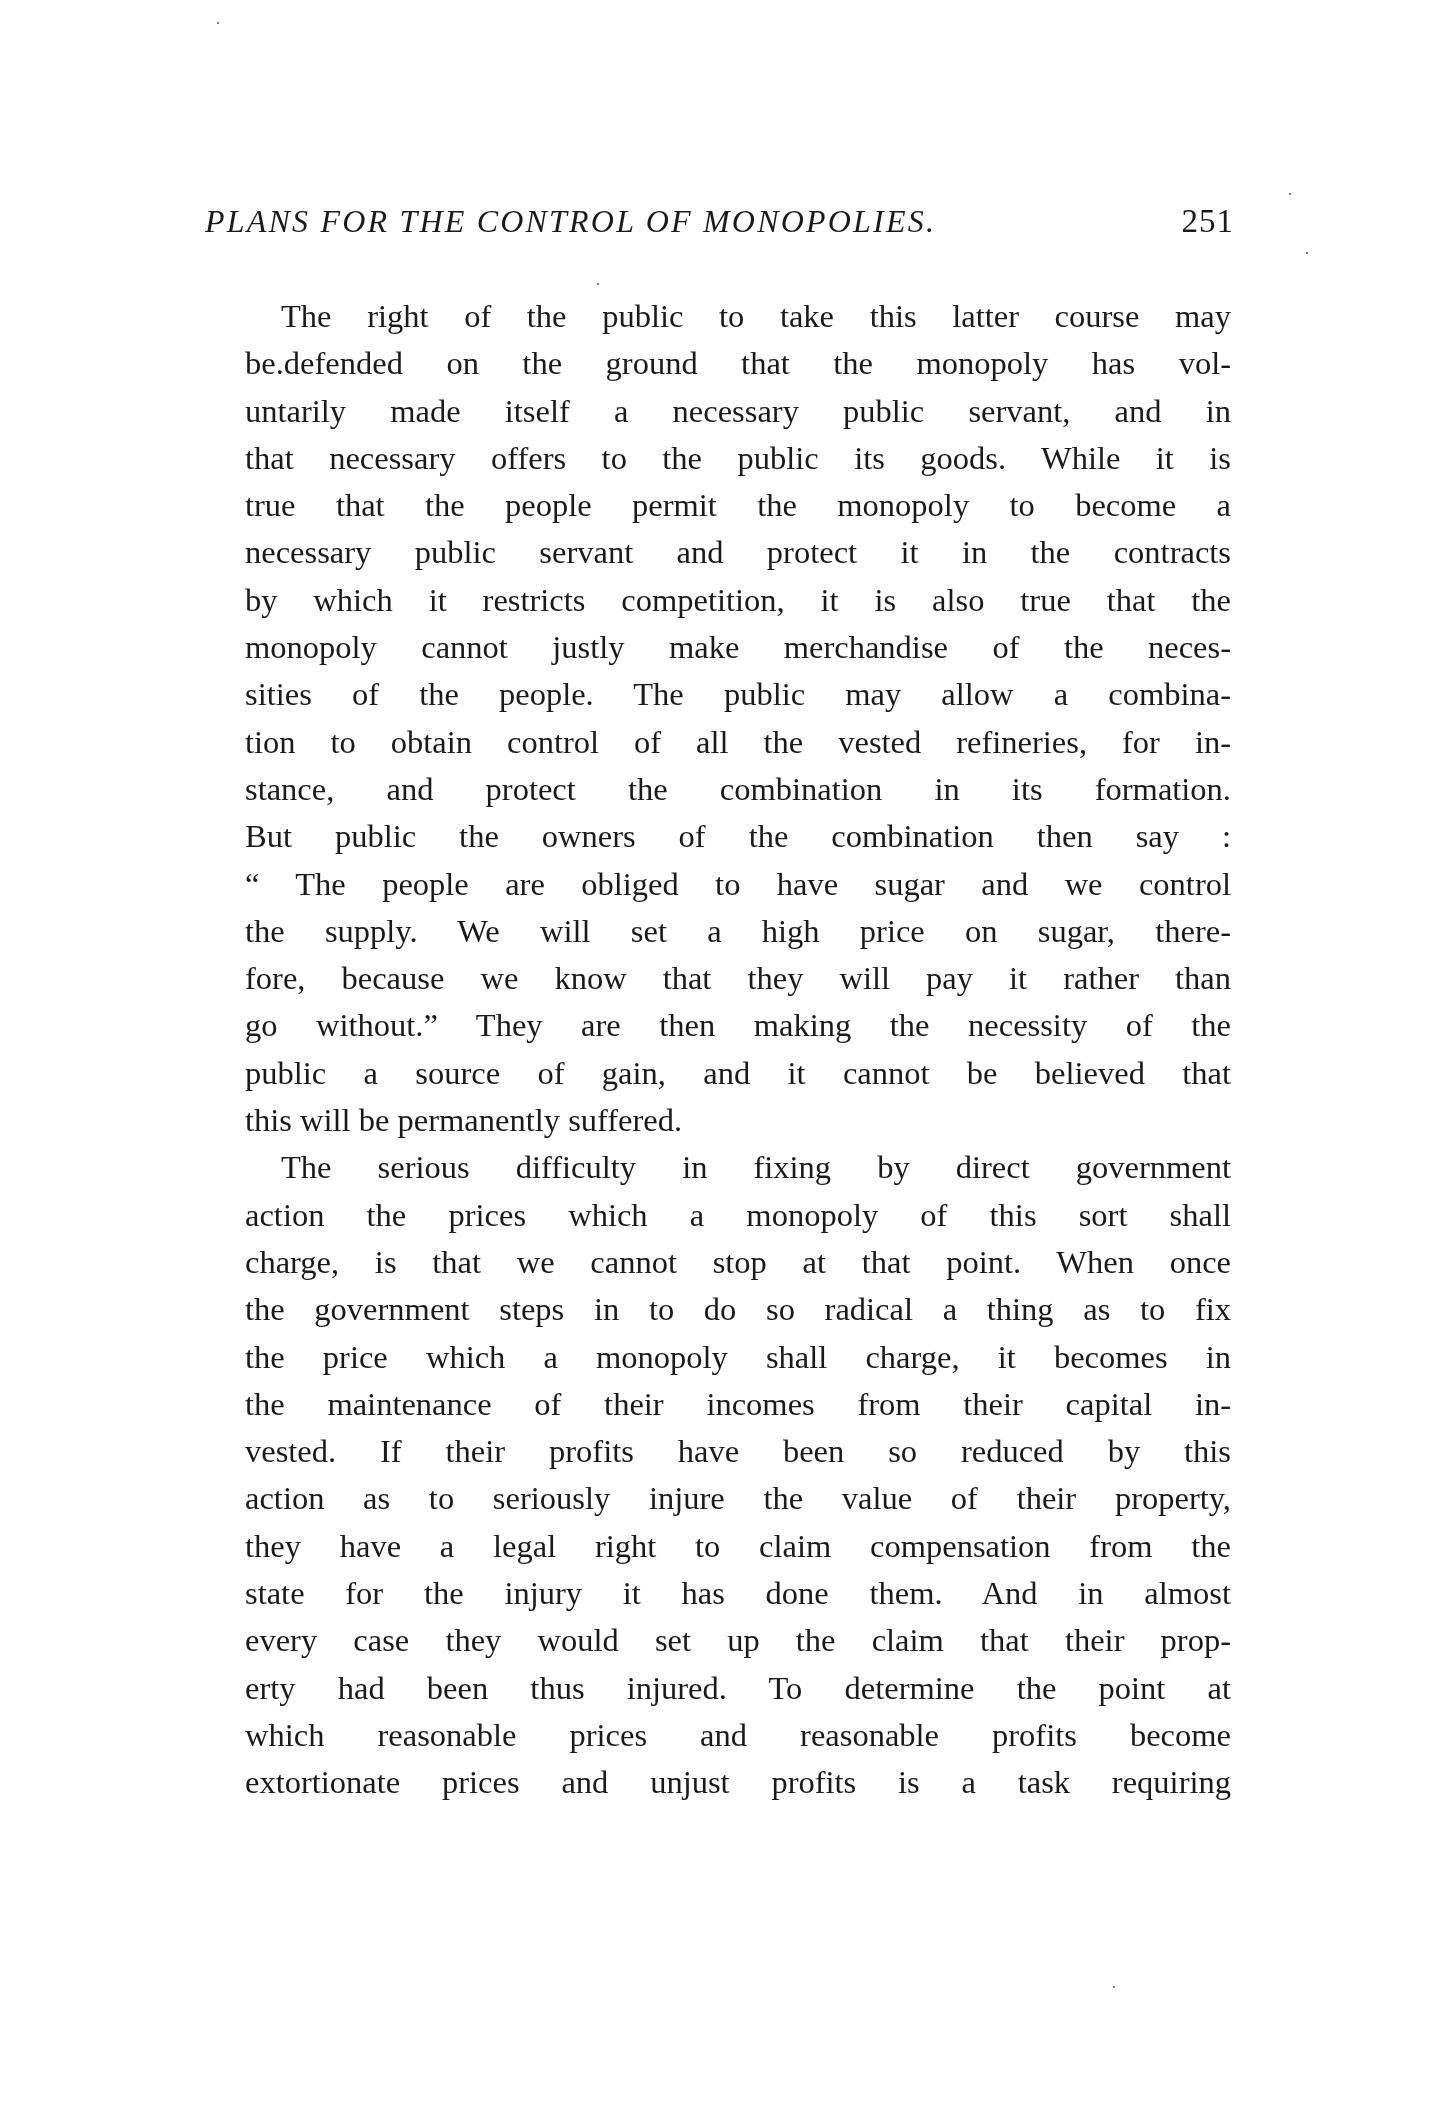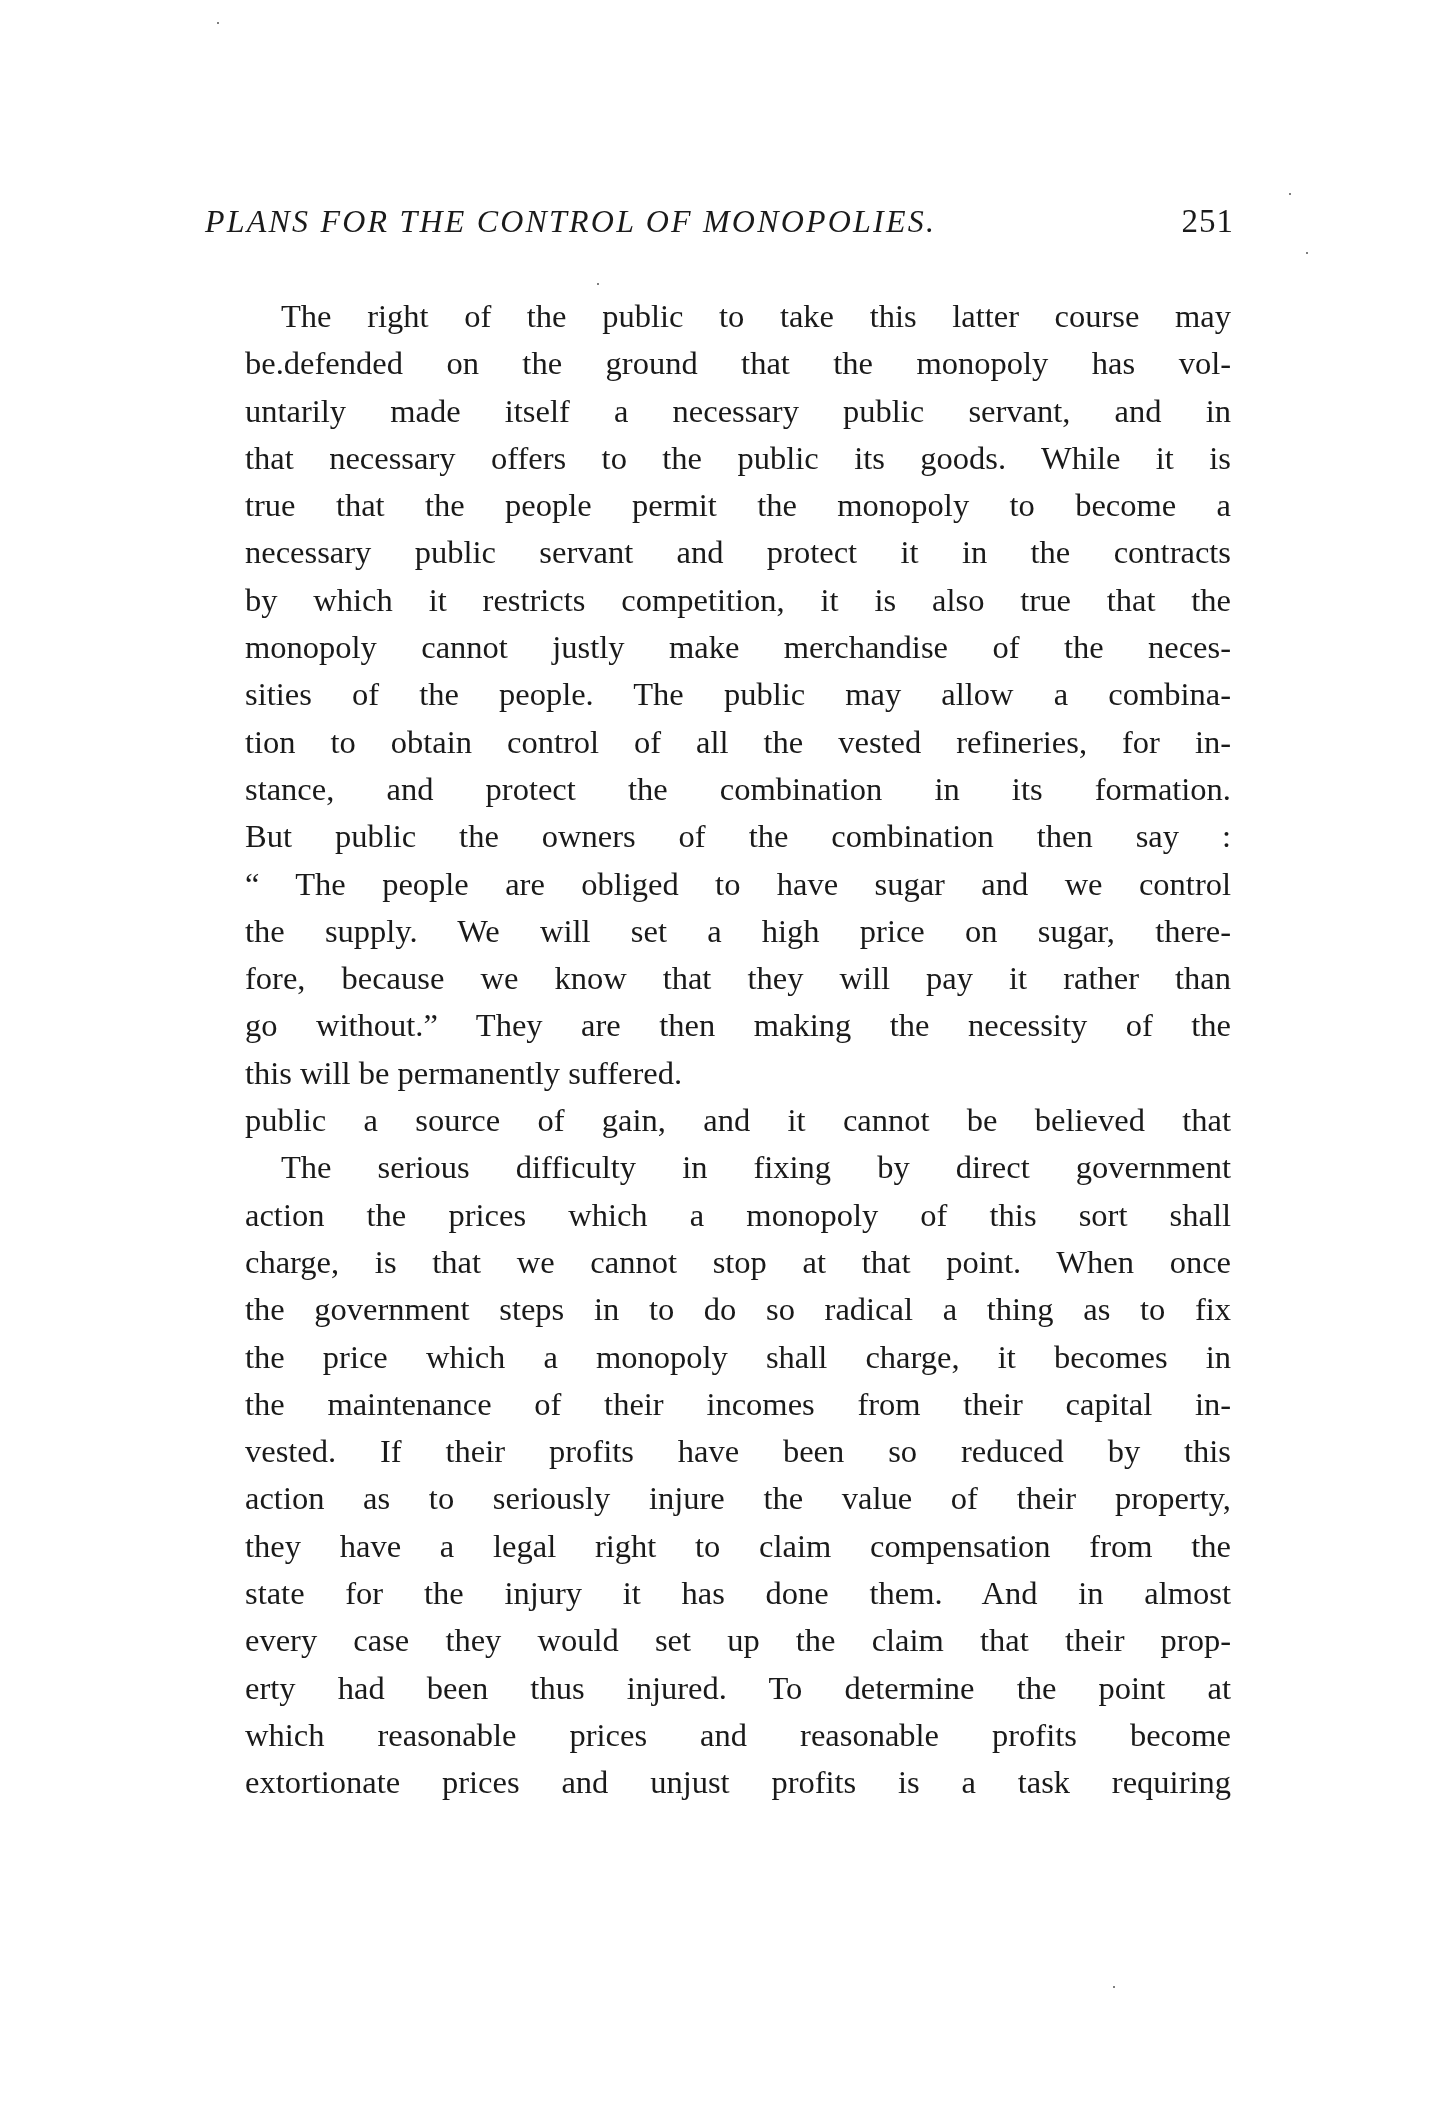--- a/index.html
+++ b/index.html
@@ -92,22 +92,22 @@
       <span class="line">by which it restricts competition, it is also true that the</span>
       <span class="line">monopoly cannot justly make merchandise of the neces-</span>
       <span class="line">sities of the people. The public may allow a combina-</span>
       <span class="line">tion to obtain control of all the vested refineries, for in-</span>
       <span class="line">stance, and protect the combination in its formation.</span>
       <span class="line">But public the owners of the combination then say :</span>
       <span class="line">“ The people are obliged to have sugar and we control</span>
       <span class="line">the supply. We will set a high price on sugar, there-</span>
       <span class="line">fore, because we know that they will pay it rather than</span>
       <span class="line">go without.” They are then making the necessity of the</span>
+      <span class="line">public a source of gain, and it cannot be believed that</span>
       <span class="line last">this will be permanently suffered.</span>
-      <span class="line">public a source of gain, and it cannot be believed that</span>
     </div>
     <div class="paragraph">
       <span class="line indent">The serious difficulty in fixing by direct government</span>
       <span class="line">action the prices which a monopoly of this sort shall</span>
       <span class="line">charge, is that we cannot stop at that point. When once</span>
       <span class="line">the government steps in to do so radical a thing as to fix</span>
       <span class="line">the price which a monopoly shall charge, it becomes in</span>
       <span class="line">the maintenance of their incomes from their capital in-</span>
       <span class="line">vested. If their profits have been so reduced by this</span>
       <span class="line">action as to seriously injure the value of their property,</span>

